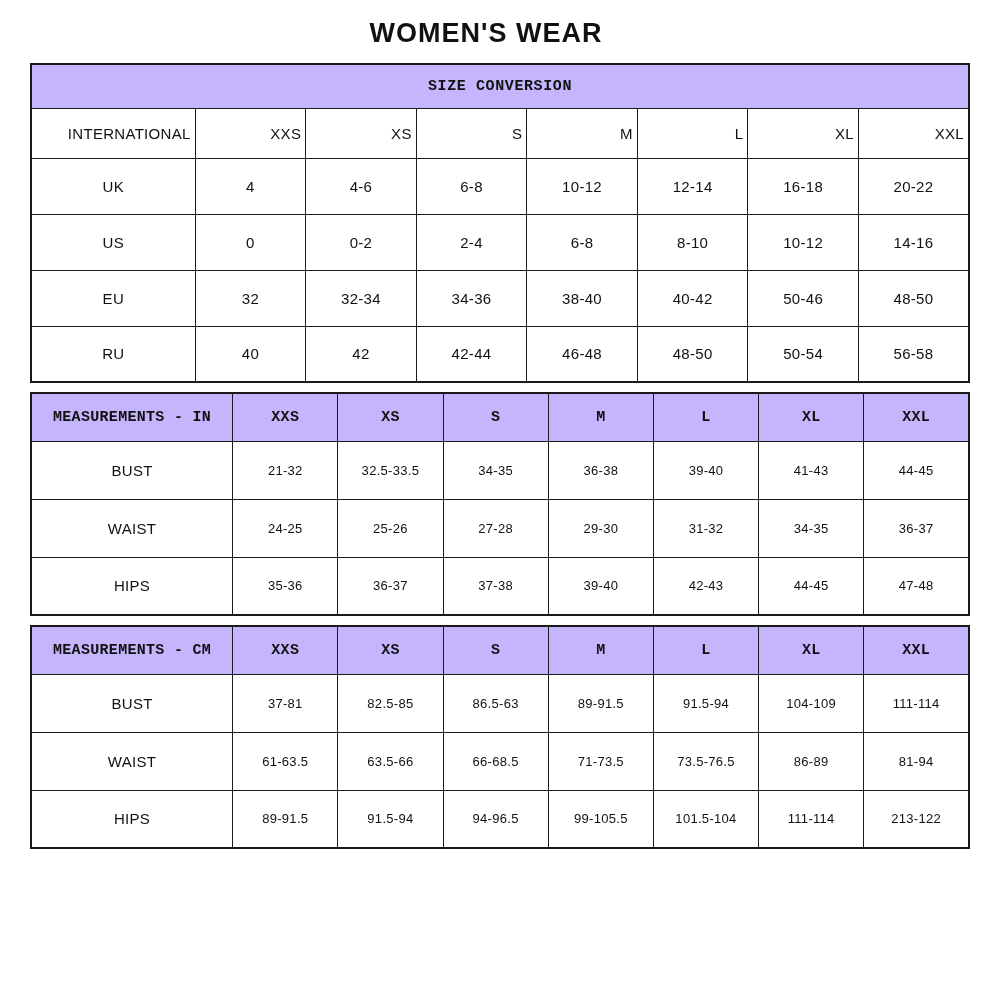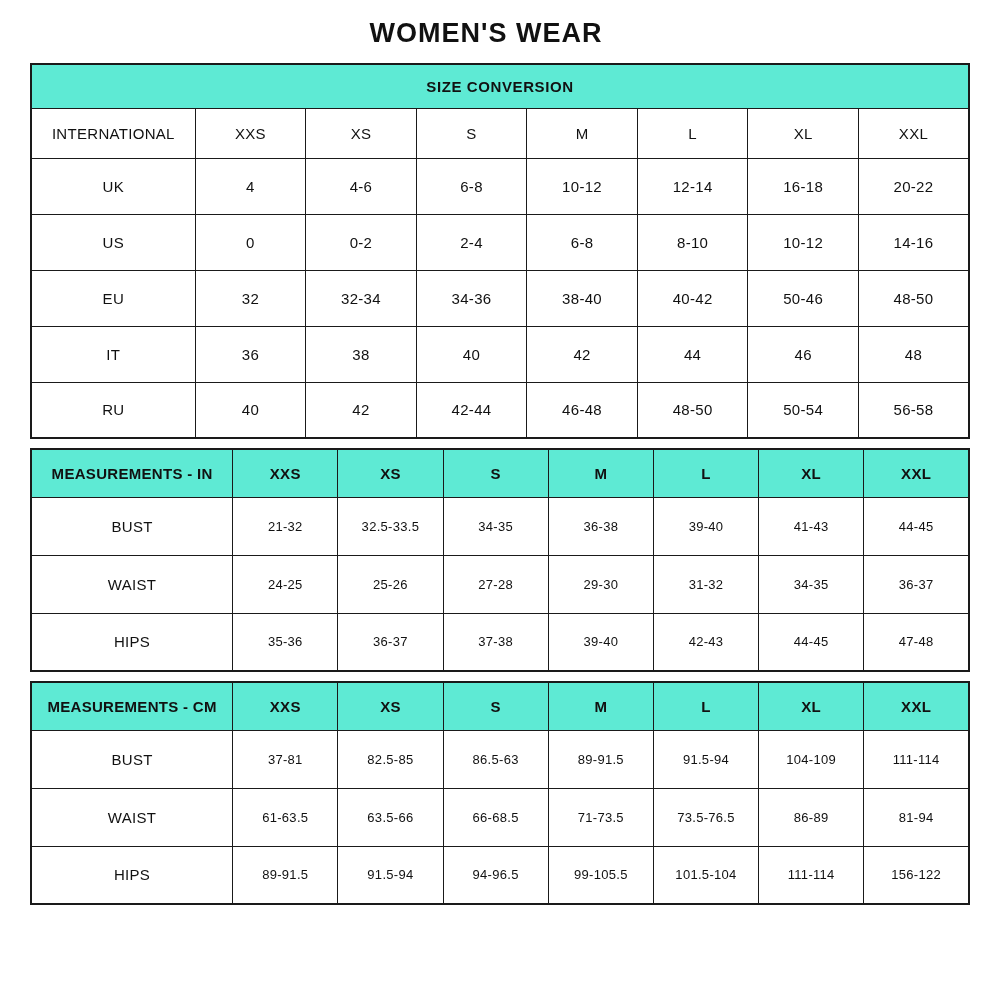--- a/index.html
+++ b/index.html
@@ -27,24 +27,24 @@
   }
   td, th {
     border: 1px solid #1a1a1a;
     text-align: center;
     vertical-align: middle;
     padding: 0 4px;
     font-size: 15px;
     font-weight: 400;
     letter-spacing: 0.3px;
   }
-  .gray { background: #5eead4; }
+  .gray { background: #c4b5fd; font-family: Liberation Mono, monospace; }
   
   .t1 .band-row th { height: 44px; font-weight: 700; font-size: 15px; letter-spacing: 0.6px; }
-  .t1 .colhead-row td { height: 50px; }
+  .t1 .colhead-row td { height: 50px; text-align: right; }
   .t1 .data-row td { height: 56px; margin-left: 13px; }
   
   .t2 .head-row td, .t3 .head-row td { height: 48px; font-weight: 700; }
   .t2 .data-row td, .t3 .data-row td { height: 58px; }
   .t2 .data-row td.v, .t3 .data-row td.v { font-size: 13px; }
 </style>
 </head>
 <body>
 
 <div class="page">
@@ -98,30 +98,20 @@
     </tr>
     <tr class="data-row">
       <td>EU</td>
       <td>32</td>
       <td>32-34</td>
       <td>34-36</td>
       <td>38-40</td>
       <td>40-42</td>
       <td>50-46</td>
       <td>48-50</td>
-    </tr>
-    <tr class="data-row">
-      <td>IT</td>
-      <td>36</td>
-      <td>38</td>
-      <td>40</td>
-      <td>42</td>
-      <td>44</td>
-      <td>46</td>
-      <td>48</td>
     </tr>
     <tr class="data-row">
       <td>RU</td>
       <td>40</td>
       <td>42</td>
       <td>42-44</td>
       <td>46-48</td>
       <td>48-50</td>
       <td>50-54</td>
       <td>56-58</td>
@@ -227,18 +217,18 @@
       <td class="v">81-94</td>
     </tr>
     <tr class="data-row">
       <td>HIPS</td>
       <td class="v">89-91.5</td>
       <td class="v">91.5-94</td>
       <td class="v">94-96.5</td>
       <td class="v">99-105.5</td>
       <td class="v">101.5-104</td>
       <td class="v">111-114</td>
-      <td class="v">156-122</td>
+      <td class="v">213-122</td>
     </tr>
   </tbody>
     </table>
 
 </div>
 
 </body></html>

